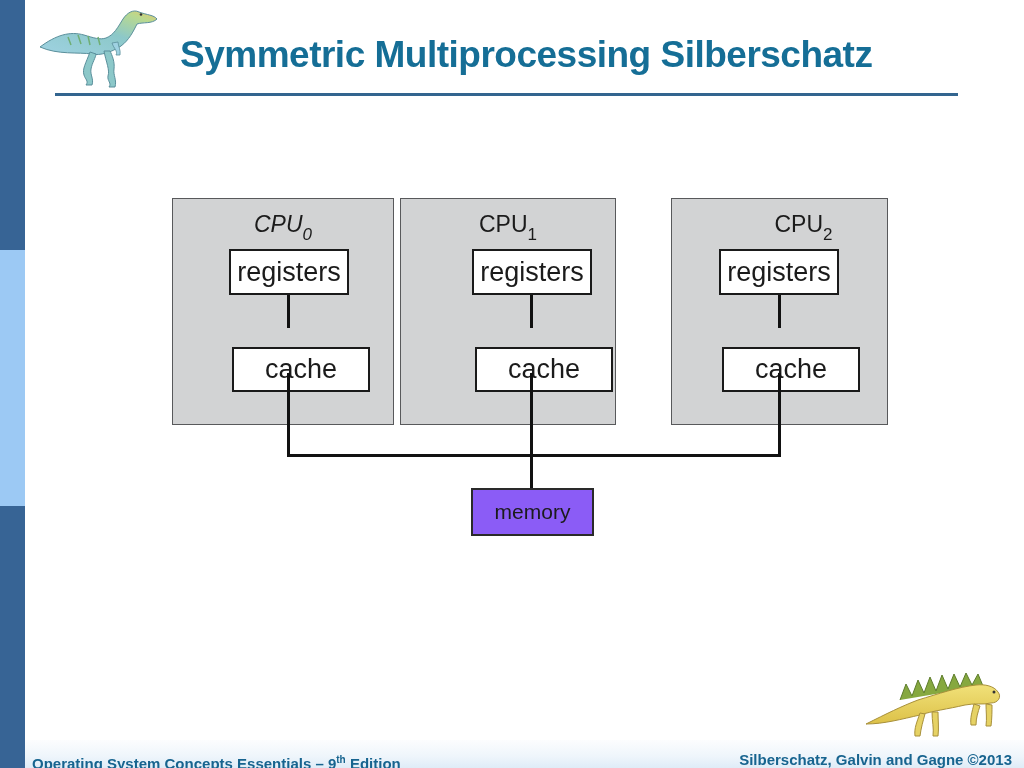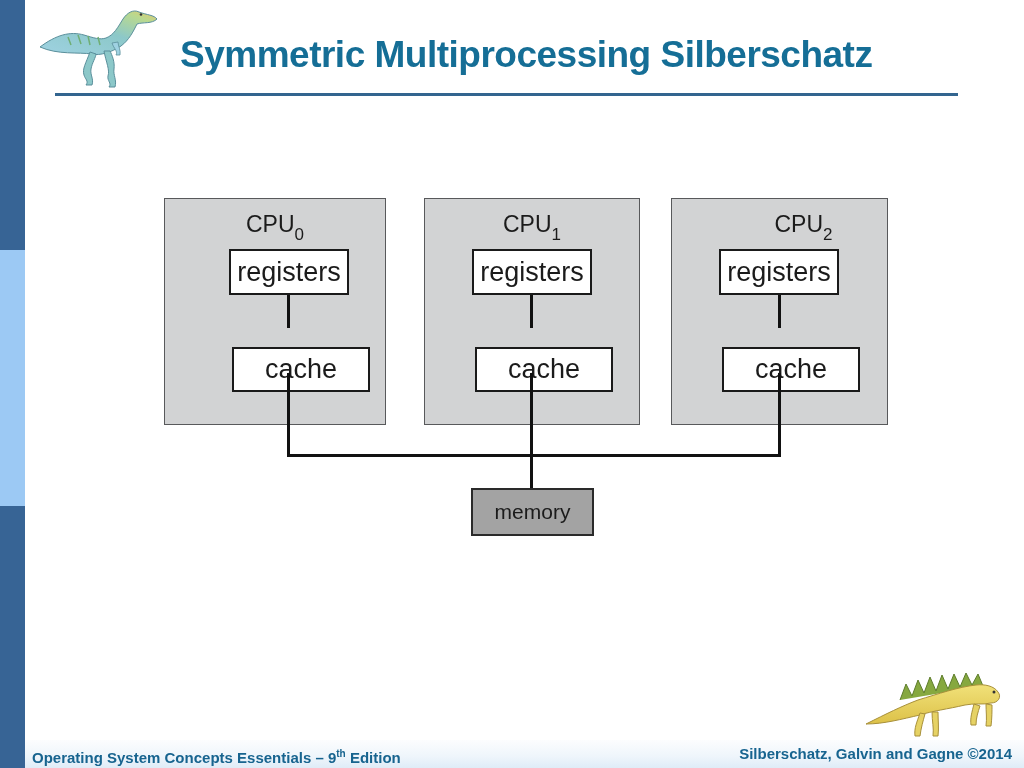--- a/index.html
+++ b/index.html
@@ -27,60 +27,60 @@
     position: absolute; left: 55px; top: 93px; width: 903px; height: 3px;
     background: #33658F;
   }
 
   
   .diagram { position: absolute; left: 0; top: 0; width: 1024px; height: 768px; }
   .cpu-box {
     position: absolute; top: 198px; height: 227px;
     background: #D2D3D4; border: 1px solid #58595B; box-sizing: border-box;
   }
-  .cpu-box-0 { left: 164px; width: 222px; }
-  .cpu-box-1 { left: 424px; width: 216px; }
+  .cpu-box-0 { left: 172px; width: 222px; font-style: italic; }
+  .cpu-box-1 { left: 400px; width: 216px; }
   .cpu-box-2 { left: 671px; width: 217px; padding-left: 48px; }
   .cpu-label {
     margin-top: 12px; text-align: center; font-size: 23px; color: #1b1b1b;
   }
   .cpu-label sub { font-size: 17px; position: relative; bottom: -2px; }
   .node-box {
     position: absolute; box-sizing: border-box;
     background: #ffffff; border: 2px solid #1a1a1a;
     display: flex; align-items: center; justify-content: center;
     font-size: 27px; color: #1b1b1b;
   }
   .reg-box { width: 120px; height: 46px; top: 249px; }
   .reg-box-0 { left: 229px; } .reg-box-1 { left: 472px; } .reg-box-2 { left: 719px; }
   .cache-box { width: 138px; height: 45px; top: 347px; }
   .cache-box-0 { left: 232px; } .cache-box-1 { left: 475px; } .cache-box-2 { left: 722px; }
   .memory-box {
     position: absolute; left: 471px; top: 488px; width: 123px; height: 48px;
-    background: #a3a3a3; border: 2px solid #2a2a2a; box-sizing: border-box;
+    background: #8b5cf6; border: 2px solid #2a2a2a; box-sizing: border-box;
     display: flex; align-items: center; justify-content: center;
     font-size: 21px; color: #1b1b1b;
   }
   .vline { position: absolute; width: 3px; background: #111111; }
   .hline { position: absolute; height: 3px; background: #111111; }
   .v-rc-0 { left: 287px; top: 295px; height: 33px; }
   .v-rc-1 { left: 530px; top: 295px; height: 33px; }
   .v-rc-2 { left: 778px; top: 295px; height: 33px; }
   .v-cb-0 { left: 287px; top: 373px; height: 84px; }
   .v-cb-1 { left: 530px; top: 373px; height: 115px; }
   .v-cb-2 { left: 778px; top: 373px; height: 84px; }
   .bus    { left: 287px; top: 454px; width: 494px; }
 
   
   .footer-band {
     position: absolute; left: 0; top: 740px; width: 1024px; height: 28px;
     background: linear-gradient(to bottom, #fcfdfe 0%, #eef5fb 60%, #dfecf7 100%);
   }
   .footer-text {
-    position: absolute; top: 0; height: 28px; line-height: 28px;
+    position: absolute; top: 0; height: 28px; line-height: 40px;
     font-size: 15px; font-weight: bold; color: #17648F; white-space: nowrap;
   }
   .footer-left  { left: 32px; }
   .footer-left sup { font-size: 10px; }
   .footer-page  { left: 440px; width: 120px; text-align: center; color: #2277A3; }
   .footer-right { right: 12px; }
 
   .logo-bottom { position: absolute; left: 862px; top: 650px; width: 152px; height: 95px; z-index: 2; }
 </style>
 </head>
@@ -156,20 +156,20 @@
       <path d="M112,54 C110,62 108,68 109,75 L114,75 C114,68 116,62 118,56 Z" fill="#e6d264" stroke="#a8903a" stroke-width="1"></path>
       <path d="M124,54 C124,62 125,68 124,76 L129,76 C130,68 130,61 130,55 Z" fill="#e6d264" stroke="#a8903a" stroke-width="1"></path>
       <path d="M58,63 C55,72 52,78 53,86 L58,86 C59,78 61,71 63,64 Z" fill="#e6d264" stroke="#a8903a" stroke-width="1"></path>
       <path d="M70,62 C70,71 72,78 71,86 L76,86 C77,78 76,70 76,62 Z" fill="#e6d264" stroke="#a8903a" stroke-width="1"></path>
       <circle cx="132" cy="42" r="1.5" fill="#333"></circle>
     </svg>
   </span>
 
   <div class="footer-band">
     <div class="footer-text footer-left"><span>Operating System Concepts Essentials – 9</span><sup>th</sup><span> Edition</span></div>
-    <div class="footer-text footer-right">Silberschatz, Galvin and Gagne ©2014</div>
+    <div class="footer-text footer-right">Silberschatz, Galvin and Gagne ©2013</div>
   </div>
 
   <div class="stripe stripe-top"></div>
   <div class="stripe stripe-mid"></div>
   <div class="stripe stripe-bottom"></div>
 
 </div>
 
 </body></html>

